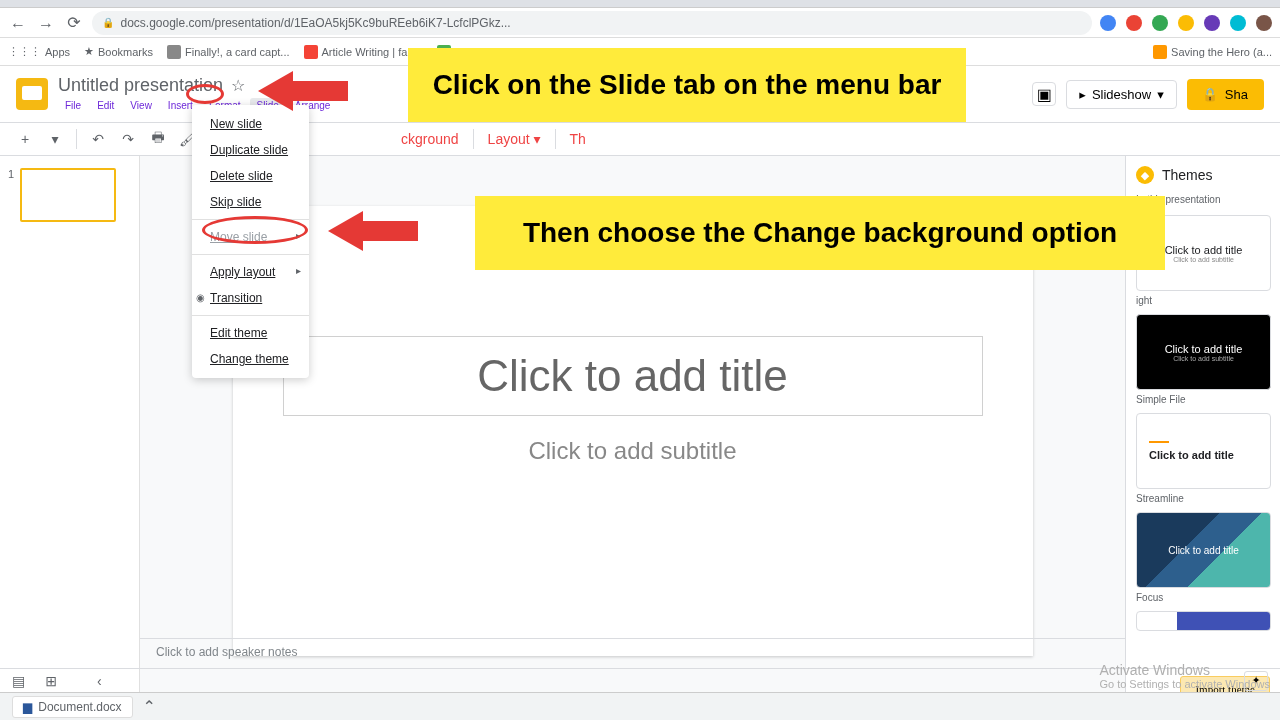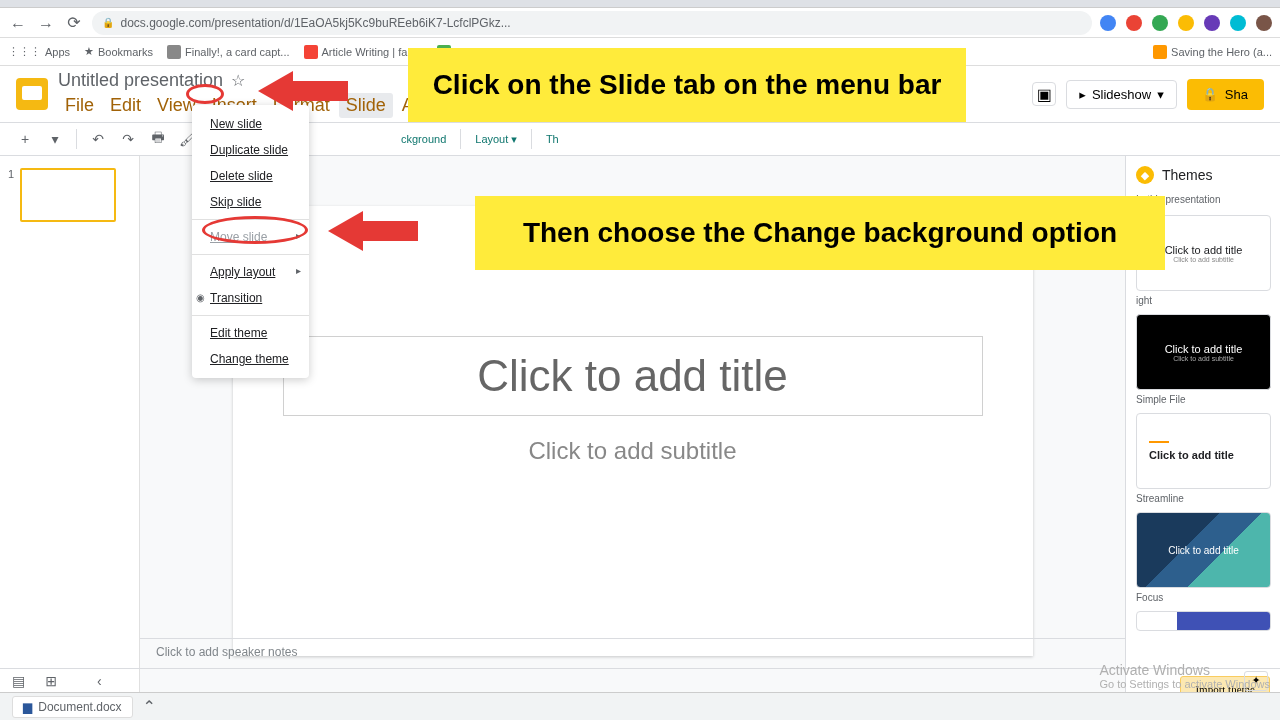--- a/index.html
+++ b/index.html
@@ -21,31 +21,31 @@
 
 
 .app-header { height: 56px; display: flex; align-items: center; padding: 0 16px; }
 .slides-logo { width: 32px; height: 32px; background: #f5b912; border-radius: 4px; margin-right: 10px; position: relative; }
 .slides-logo::after { content: ''; position: absolute; top: 8px; left: 6px; width: 20px; height: 14px; background: #fff; border-radius: 2px; }
 .doc-info { flex: 1; }
 .doc-title-row { display: flex; align-items: center; gap: 8px; }
 .doc-title { font-size: 18px; color: #5f6368; }
 .star-icon { color: #5f6368; font-size: 16px; }
 .menu-bar { display: flex; gap: 2px; margin-top: 2px; }
-.menu-item { padding: 2px 7px; font-size: 18px; color: #a16207; cursor: pointer; border-radius: 3px; }
+.menu-item { padding: 2px 7px; font-size: 10px; color: #6d28d9; cursor: pointer; border-radius: 3px; }
 .menu-item.active { background: #e8eaed; }
 .header-right { display: flex; align-items: center; gap: 10px; }
 .present-btn { display: flex; align-items: center; gap: 6px; padding: 6px 12px; border: 1px solid #dadce0; border-radius: 4px; font-size: 13px; cursor: pointer; }
 .share-btn { background: #fbbc04; padding: 8px 16px; border-radius: 4px; font-size: 13px; font-weight: 500; cursor: pointer; display: flex; align-items: center; gap: 6px; }
 
 
 .toolbar { height: 34px; border-top: 1px solid #dadce0; border-bottom: 1px solid #dadce0; display: flex; align-items: center; padding: 0 12px; gap: 4px; }
 .tool-btn { width: 26px; height: 26px; display: flex; align-items: center; justify-content: center; cursor: pointer; color: #5f6368; font-size: 14px; border-radius: 3px; }
 .tool-sep { width: 1px; height: 20px; background: #dadce0; margin: 0 4px; }
-.tool-text { font-size: 11px; color: #0f766e; padding: 0 6px; cursor: pointer; }
+.tool-text { font-size: 14px; color: #ef4444; padding: 0 6px; cursor: pointer; }
 
 
 .main-area { display: flex; height: 556px; }
 .filmstrip { width: 140px; background: #fff; padding: 12px 8px; border-right: 1px solid #e0e0e0; }
 .thumb { display: flex; gap: 6px; }
 .thumb-num { font-size: 11px; color: #5f6368; }
 .thumb-slide { width: 96px; height: 54px; border: 2px solid #f5b912; background: #fff; border-radius: 2px; }
 .canvas-area { flex: 1; background: #f8f9fa; display: flex; justify-content: center; padding-top: 50px; position: relative; }
 .slide-canvas { width: 800px; height: 450px; background: #fff; box-shadow: 0 1px 3px rgba(0,0,0,0.2); position: relative; }
 .title-box { position: absolute; top: 130px; left: 50px; right: 50px; height: 80px; border: 1px solid #d0d0d0; display: flex; align-items: center; justify-content: center; }

